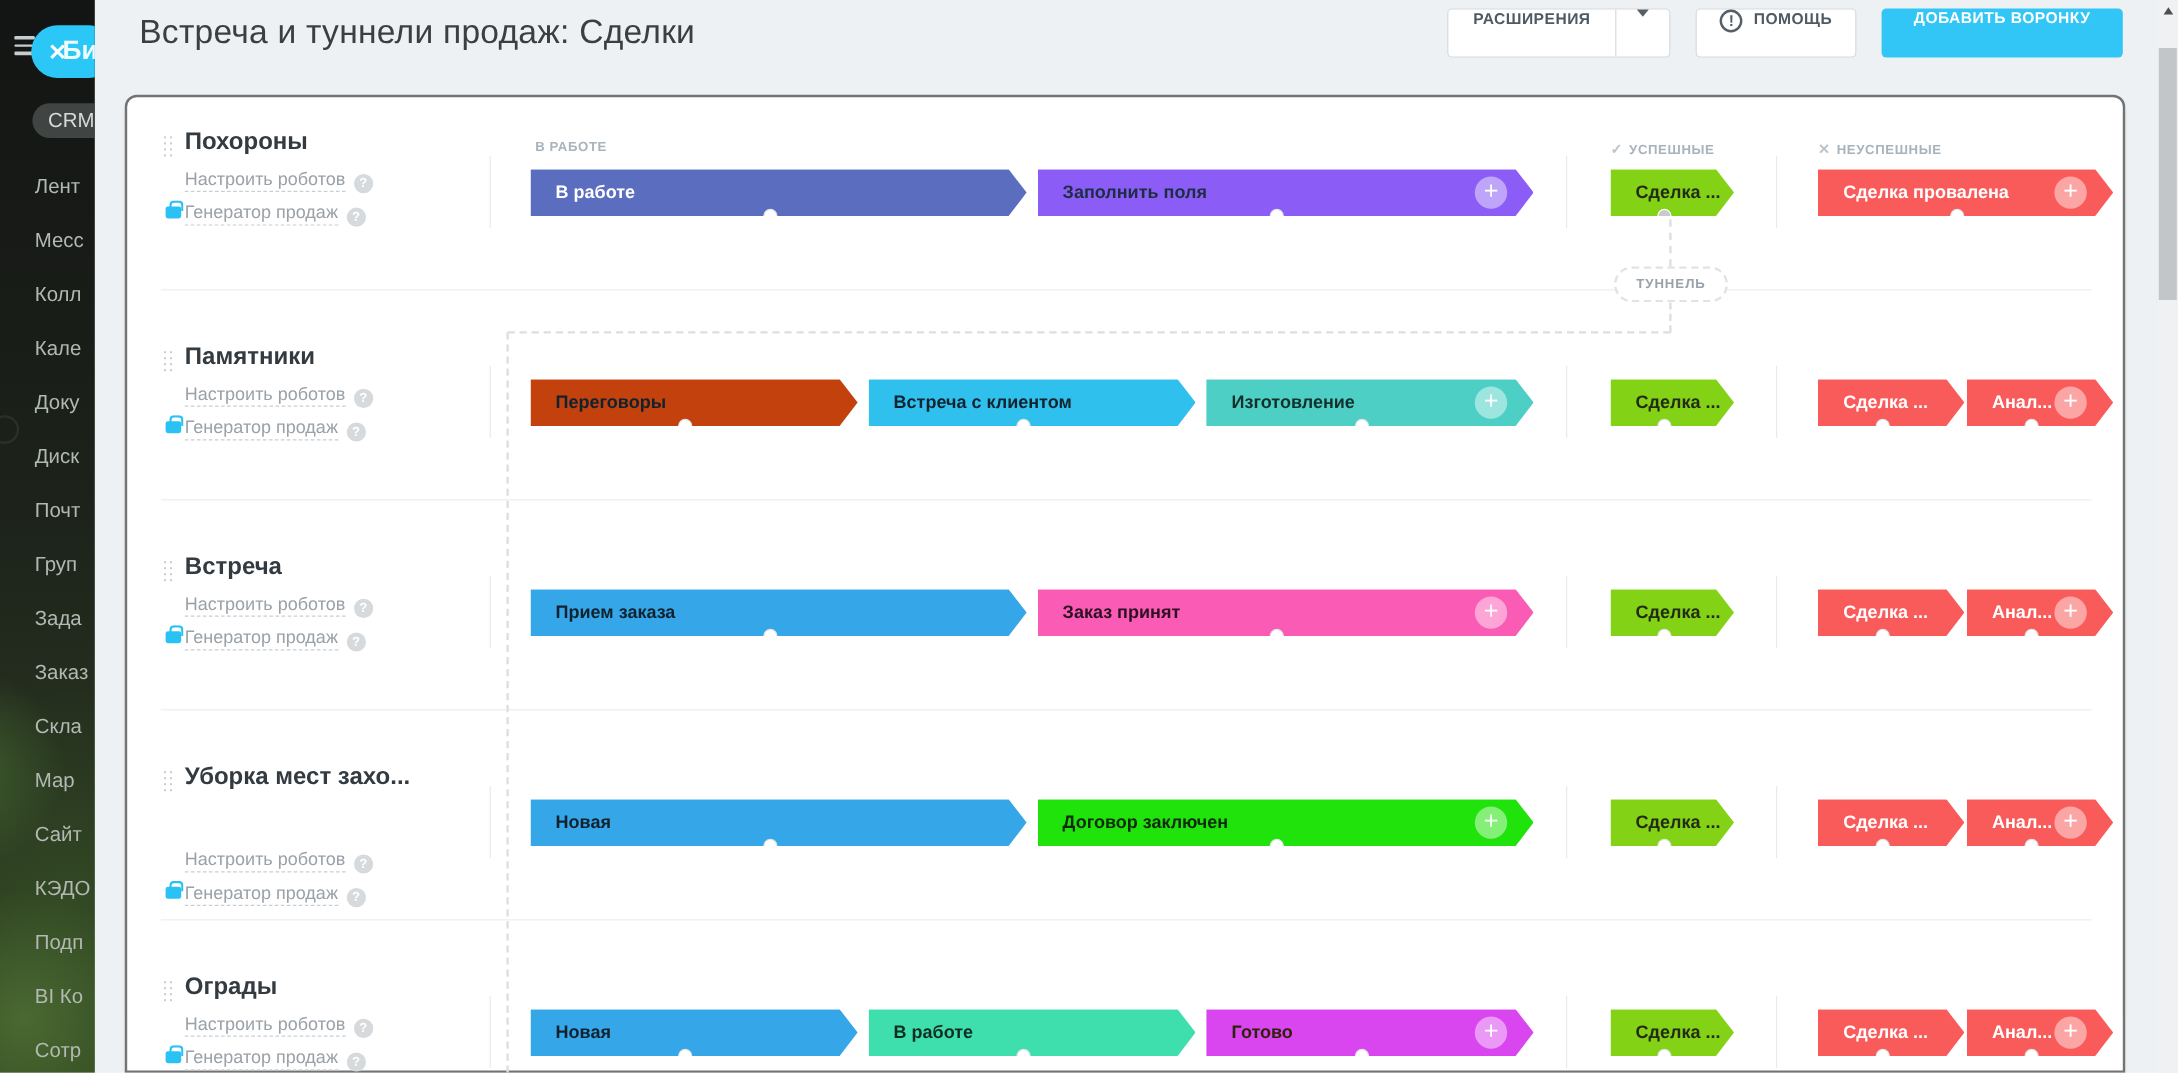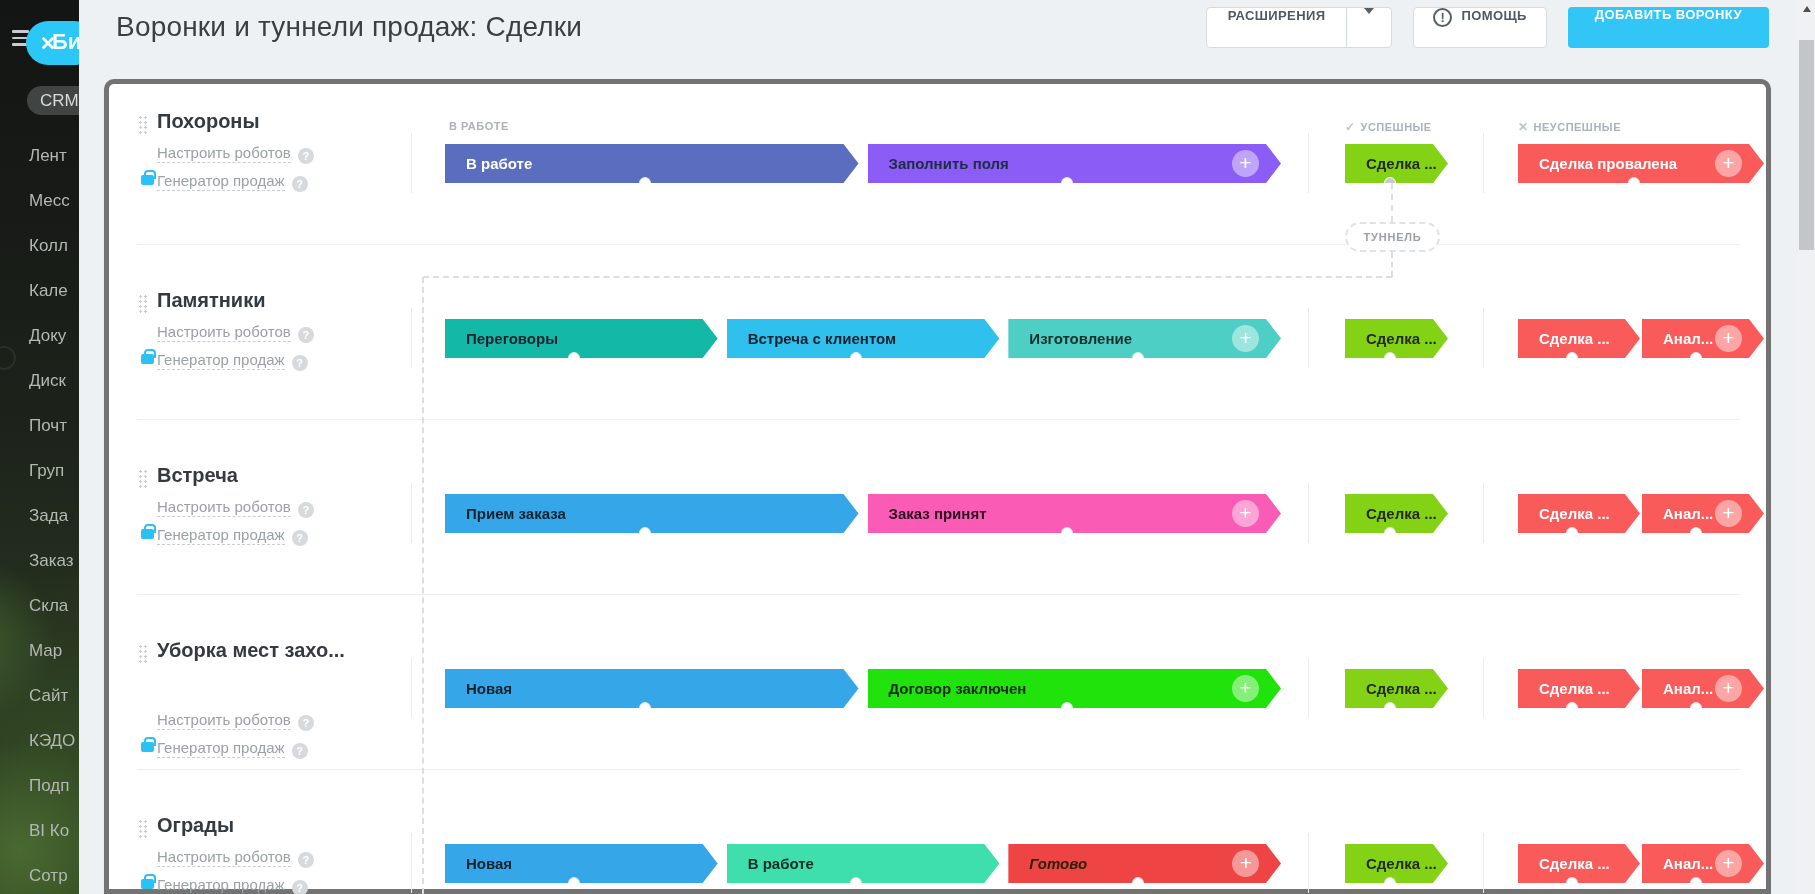--- a/index.html
+++ b/index.html
@@ -39,21 +39,21 @@
   .btn-split .sep { width:1px; height:100%; background:#d6dbde; }
   .btn-split .caret-zone { width:44px; display:flex; align-items:center; justify-content:center; }
   .caret { width:0; height:0; border-left:5px solid transparent; border-right:5px solid transparent; border-top:6px solid #565e66; }
   .btn-help { padding:0 19px; gap:9px; }
   .excl-circle { width:19px; height:19px; border:2px solid #555f68; border-radius:50%; color:#555f68;
     font-size:13px; font-weight:700; text-align:center; line-height:15px; }
   .btn-primary { background:#31c6f5; border:none; color:#fff; padding:0 27px; }
 
   
   .card { position:absolute; left:104px; top:79px; width:1667px; height:815px; background:#fff;
-    border:5px solid #737373; border-radius:10px 10px 0 0; box-shadow:0 1px 2px rgba(0,0,0,.05); }
+    border:2px solid #737373; border-radius:10px 10px 0 0; box-shadow:0 1px 2px rgba(0,0,0,.05); }
 
   .funnel-row { position:relative; height:175px; }
   .funnel-row:first-child { height:161px; }
   .funnel-row .separator { position:absolute; left:28px; right:26px; bottom:0; border-bottom:1px solid #eceef0; }
   .funnel-row:last-child .separator { display:none; }
 
   .drag-handle { position:absolute; left:29px; width:10px; height:19px;
     background-image:radial-gradient(#c9cdd1 1.1px, transparent 1.3px); background-size:5px 5px; cursor:grab; }
   .funnel-title { position:absolute; left:48px; font-size:20px; font-weight:700; color:#333a40; white-space:nowrap; }
   .row-link { position:absolute; left:48px; font-size:15px; color:#9aa1a7; white-space:nowrap; cursor:pointer; }
@@ -143,21 +143,21 @@
       <div class="side-item">Мар</div>
       <div class="side-item">Сайт</div>
       <div class="side-item">КЭДО</div>
       <div class="side-item">Подп</div>
       <div class="side-item">BI Ко</div>
       <div class="side-item">Сотр</div>
     </div>
 </div>
 
 <div class="page-header">
-  <div class="page-title">Воронки и туннели продаж: Сделки</div>
+  <div class="page-title">Встреча и туннели продаж: Сделки</div>
   <div class="hdr-buttons">
     <div class="btn btn-split">
       <span class="lbl">РАСШИРЕНИЯ</span>
       <span class="sep"></span>
       <span class="caret-zone">
           <i class="caret"></i>
         </span>
     </div>
     <div class="btn btn-help">
       <span class="excl-circle">!</span>
@@ -206,21 +206,21 @@
     </div>
     <div class="row-link link-generator">
       <span class="lock-icon"></span>
       <span class="txt">Генератор продаж</span><span class="q-circle">?</span>
     </div>
     <div class="col-divider cd1"></div>
     <div class="col-divider cd2"></div>
     <div class="col-divider cd3"></div>
     <div class="stage-band">
       <div class="work-stages">
-          <div class="stage" style="background: #14b8a6; color: rgb(16, 34, 46);">Переговоры<span class="dot"></span></div>
+          <div class="stage" style="background: #c2410c; color: rgb(16, 34, 46);">Переговоры<span class="dot"></span></div>
           <div class="stage" style="background: rgb(47, 192, 237); color: rgb(16, 34, 46);">Встреча с клиентом<span class="dot"></span></div>
           <div class="stage" style="background: rgb(77, 207, 197); color: rgb(17, 48, 41);">Изготовление<span class="plus">+</span><span class="dot"></span></div>
         </div>
       <div class="success-zone">
           <div class="stage" style="background: rgb(132, 210, 22); color: rgb(35, 43, 22);">Сделка ...<span class="dot"></span></div>
         </div>
       <div class="fail-zone">
           <div class="stage" style="background: rgb(249, 91, 91); color: rgb(255, 255, 255);">Сделка ...<span class="dot"></span></div>
           <div class="stage" style="background: rgb(249, 91, 91); color: rgb(255, 255, 255);">Анал...<span class="plus">+</span><span class="dot"></span></div>
         </div>
@@ -293,21 +293,21 @@
       <span class="lock-icon"></span>
       <span class="txt">Генератор продаж</span><span class="q-circle">?</span>
     </div>
     <div class="col-divider cd1"></div>
     <div class="col-divider cd2"></div>
     <div class="col-divider cd3"></div>
     <div class="stage-band">
       <div class="work-stages">
           <div class="stage" style="background: rgb(53, 166, 232); color: rgb(16, 34, 46);">Новая<span class="dot"></span></div>
           <div class="stage" style="background: rgb(63, 223, 173); color: rgb(14, 46, 34);">В работе<span class="dot"></span></div>
-          <div class="stage" style="background: #ef4444; color: rgb(46, 34, 8); font-style: italic;">Готово<span class="plus">+</span><span class="dot"></span></div>
+          <div class="stage" style="background: #d946ef; color: rgb(46, 34, 8);">Готово<span class="plus">+</span><span class="dot"></span></div>
         </div>
       <div class="success-zone">
           <div class="stage" style="background: rgb(132, 210, 22); color: rgb(35, 43, 22);">Сделка ...<span class="dot"></span></div>
         </div>
       <div class="fail-zone">
           <div class="stage" style="background: rgb(249, 91, 91); color: rgb(255, 255, 255);">Сделка ...<span class="dot"></span></div>
           <div class="stage" style="background: rgb(249, 91, 91); color: rgb(255, 255, 255);">Анал...<span class="plus">+</span><span class="dot"></span></div>
         </div>
     </div>
 

